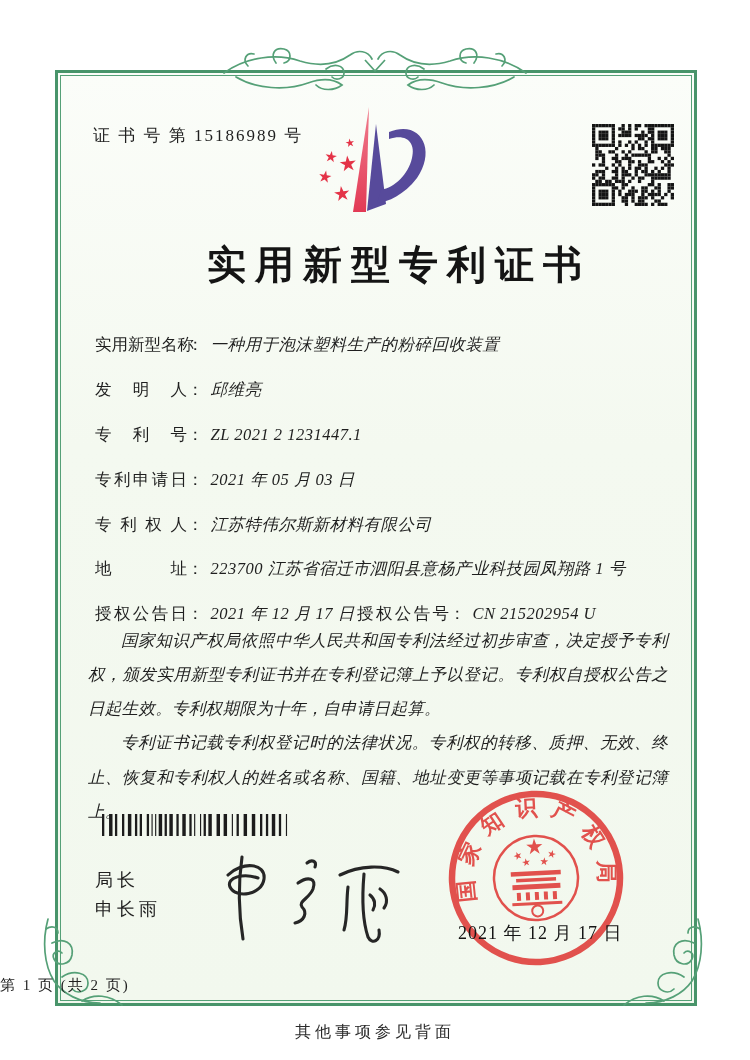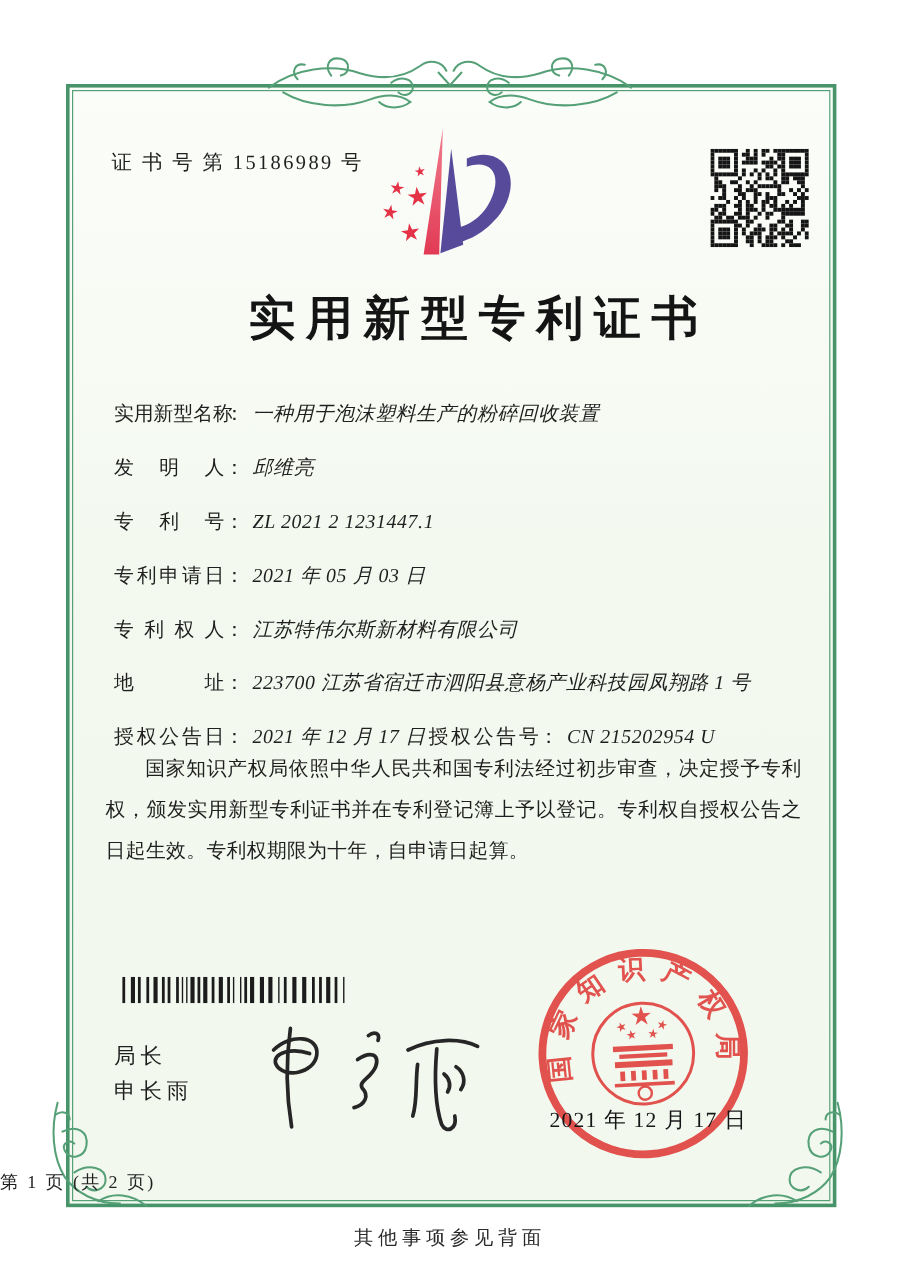--- a/index.html
+++ b/index.html
@@ -20,21 +20,21 @@
   }
   .ornament{position:absolute;z-index:2;}
   .abs{position:absolute;z-index:3;}
   .cert-no{left:93px;top:124px;font-size:17px;letter-spacing:2px;text-align:right;}
   .title{left:0;top:238px;width:100%;text-align:center;font-size:39px;font-weight:bold;letter-spacing:9px;color:#141414;padding-left:24px;}
   .frow{left:95px;font-size:16.5px;white-space:nowrap;}
   .flabel{display:inline-block;width:92px;text-align:justify;text-align-last:justify;vertical-align:bottom;}
   .fvalue{margin-left:7px;letter-spacing:0.5px;font-style:italic;}
   .grant-no{left:357px;}
   .paras{left:88px;top:624px;width:580px;font-size:16.5px;line-height:2.07;text-align:justify;}
-  .paras p{margin:0;text-indent:2em;letter-spacing:0.3px;}
+  .paras p{margin:0;text-indent:2em;letter-spacing:0.3px;font-style:italic;}
   .director{left:95px;font-size:18px;letter-spacing:4px;}
   .pageinfo{left:0;top:976px;width:100%;text-align:left;font-size:15px;letter-spacing:2px;}
   .backnote{left:0;top:1022px;width:100%;text-align:center;font-size:16px;letter-spacing:4px;color:#2a2a2a;font-family:Liberation Serif, serif;}
   .sealdate{left:458px;top:921px;font-size:18px;letter-spacing:1px;z-index:6;color:#151515;}
   .seal{z-index:5;}
   svg{display:block;}
 </style>
 </head>
 <body>
 
@@ -440,20 +440,21 @@
   </div>
   <div class="abs frow" style="top:603px">
     <span class="flabel">授权公告日</span><span>：</span><span class="fvalue">2021 年 12 月 17 日</span>
   </div>
   <div class="abs frow grant-no" style="top:603px">
     <span class="flabel">授权公告号</span><span>：</span><span class="fvalue">CN 215202954 U</span>
   </div>
 
   <div class="abs paras">
     <p>国家知识产权局依照中华人民共和国专利法经过初步审查，决定授予专利权，颁发实用新型专利证书并在专利登记簿上予以登记。专利权自授权公告之日起生效。专利权期限为十年，自申请日起算。</p>
+    <p>专利证书记载专利权登记时的法律状况。专利权的转移、质押、无效、终止、恢复和专利权人的姓名或名称、国籍、地址变更等事项记载在专利登记簿上。</p>
   </div>
 
   <svg class="abs" id="barcode" style="left:100px;top:814px" width="192" height="22" viewBox="0 0 192 22">
       <rect x="2.00" y="0" width="2.30" height="22" fill="#1c1c1c"></rect>
       <rect x="9.05" y="0" width="3.45" height="22" fill="#1c1c1c"></rect>
       <rect x="14.95" y="0" width="2.30" height="22" fill="#1c1c1c"></rect>
       <rect x="22.00" y="0" width="2.30" height="22" fill="#1c1c1c"></rect>
       <rect x="27.90" y="0" width="3.45" height="22" fill="#1c1c1c"></rect>
       <rect x="34.95" y="0" width="2.30" height="22" fill="#1c1c1c"></rect>
       <rect x="39.70" y="0" width="2.30" height="22" fill="#1c1c1c"></rect>

